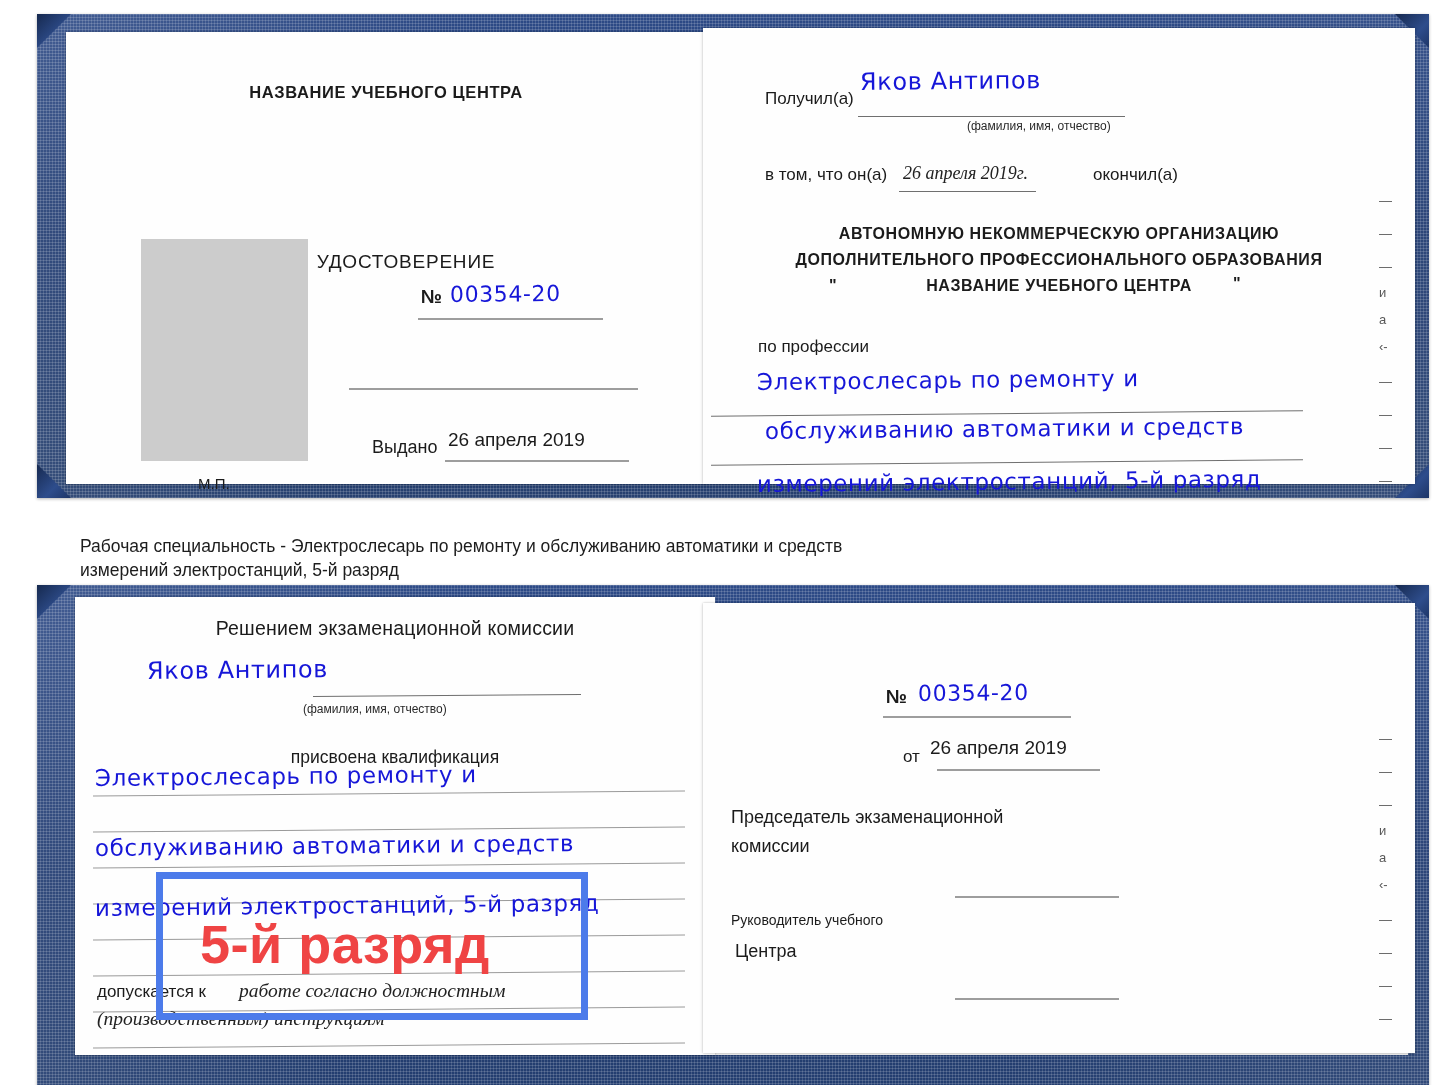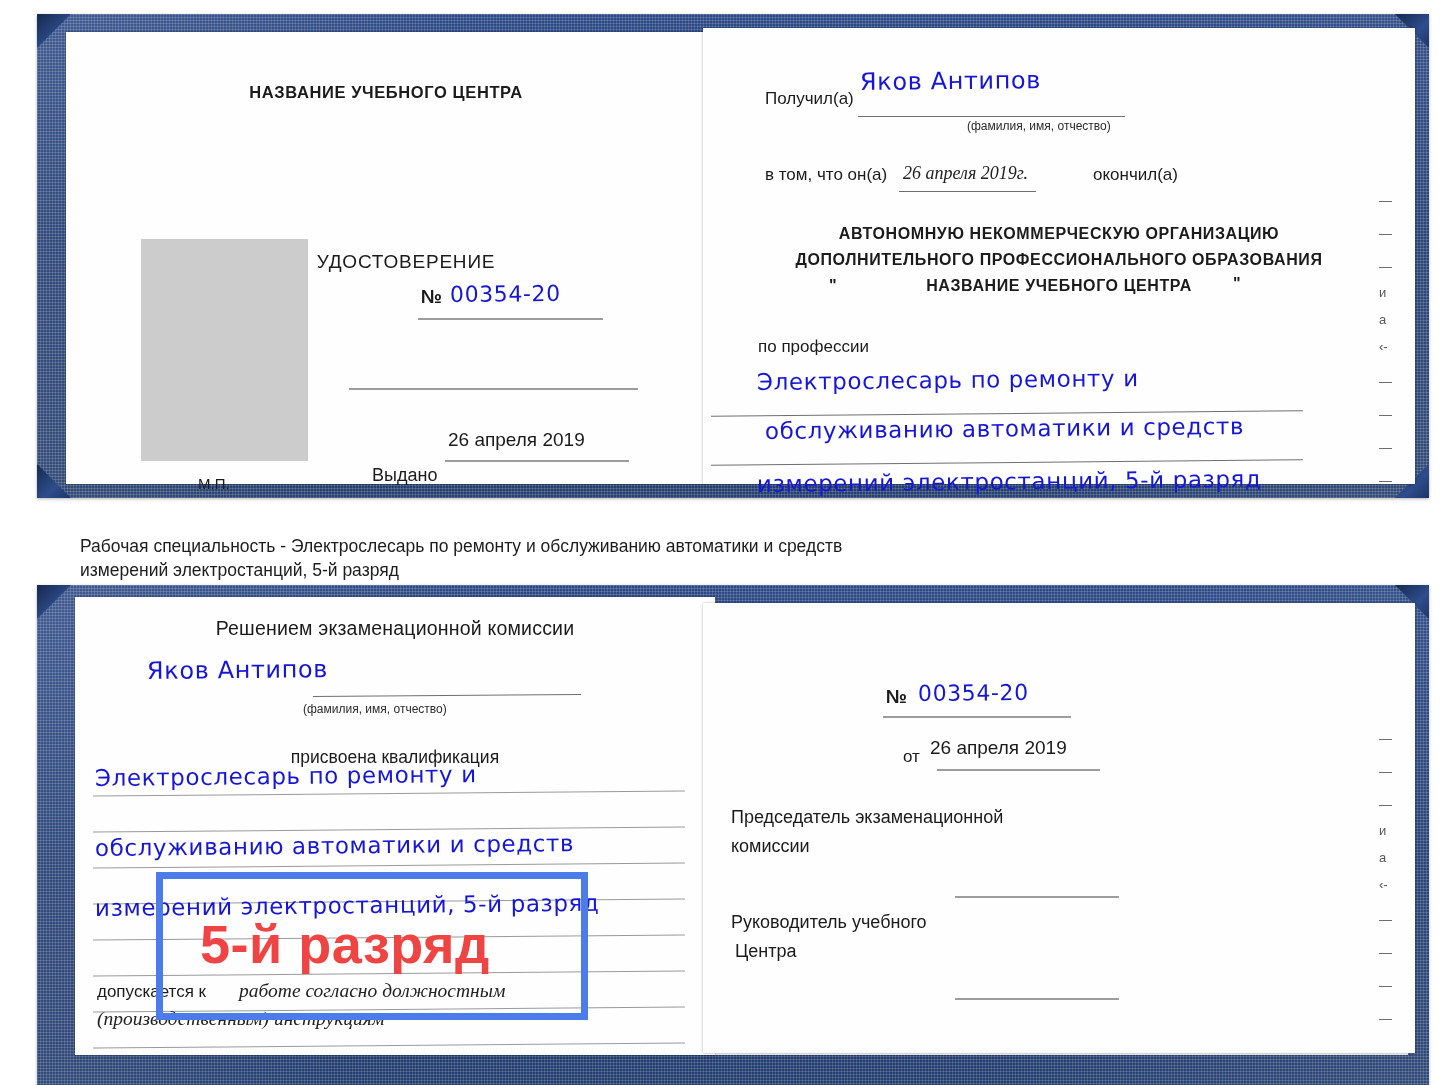--- a/index.html
+++ b/index.html
@@ -104,21 +104,21 @@
     <div class="photo" style="left:75px;top:207px;width:167px;height:222px;"></div>
 
     <div class="t" style="left:340px;top:220px;transform:translateX(-50%);font-size:19px;letter-spacing:.8px;">УДОСТОВЕРЕНИЕ</div>
 
     <div class="t" style="left:355px;top:255px;font-size:19px;font-weight:bold;">№</div>
     <div class="t hand" style="left:384px;top:252px;font-size:22px;">00354-20</div>
     <div class="rule thick" style="left:352px;top:286px;width:185px;"></div>
 
     <div class="rule thick" style="left:283px;top:356px;width:289px;"></div>
 
-    <div class="t" style="left:306px;top:406px;font-size:18px;margin-top:28px;">Выдано</div>
+    <div class="t" style="left:306px;top:406px;font-size:18px;">Выдано</div>
     <div class="t" style="left:382px;top:398px;font-size:19px;">26 апреля 2019</div>
     <div class="rule thick" style="left:379px;top:428px;width:184px;"></div>
 
     <div class="t" style="left:132px;top:444px;font-size:15px;">М.П.</div>
   </div>
 
   <div class="spine" style="left:713px;top:46px;height:404px;"></div>
 
   <div class="sheet" style="left:666px;top:14px;width:712px;height:456px;">
 
@@ -217,21 +217,21 @@
     <div class="rule thick" style="left:180px;top:113px;width:188px;"></div>
 
     <div class="t" style="left:200px;top:145px;font-size:17px;">от</div>
     <div class="t" style="left:227px;top:135px;font-size:19px;">26 апреля 2019</div>
     <div class="rule thick" style="left:234px;top:166px;width:163px;"></div>
 
     <div class="t" style="left:28px;top:205px;font-size:18px;">Председатель экзаменационной</div>
     <div class="t" style="left:28px;top:234px;font-size:18px;">комиссии</div>
     <div class="rule thick" style="left:252px;top:293px;width:164px;"></div>
 
-    <div class="t" style="left:28px;top:310px;font-size:18px;">Руководитель учебного</div>
+    <div class="t" style="left:28px;top:310px;font-size:14px;">Руководитель учебного</div>
     <div class="t" style="left:32px;top:339px;font-size:18px;">Центра</div>
     <div class="rule thick" style="left:252px;top:395px;width:164px;"></div>
 
     <div style="position:absolute;left:676px;top:128px;">
       <div class="frag" style="top:0;">—</div>
       <div class="frag" style="top:33px;">—</div>
       <div class="frag" style="top:66px;">—</div>
       <div class="frag" style="top:92px;">и</div>
       <div class="frag" style="top:119px;">а</div>
       <div class="frag" style="top:146px;">‹-</div>

